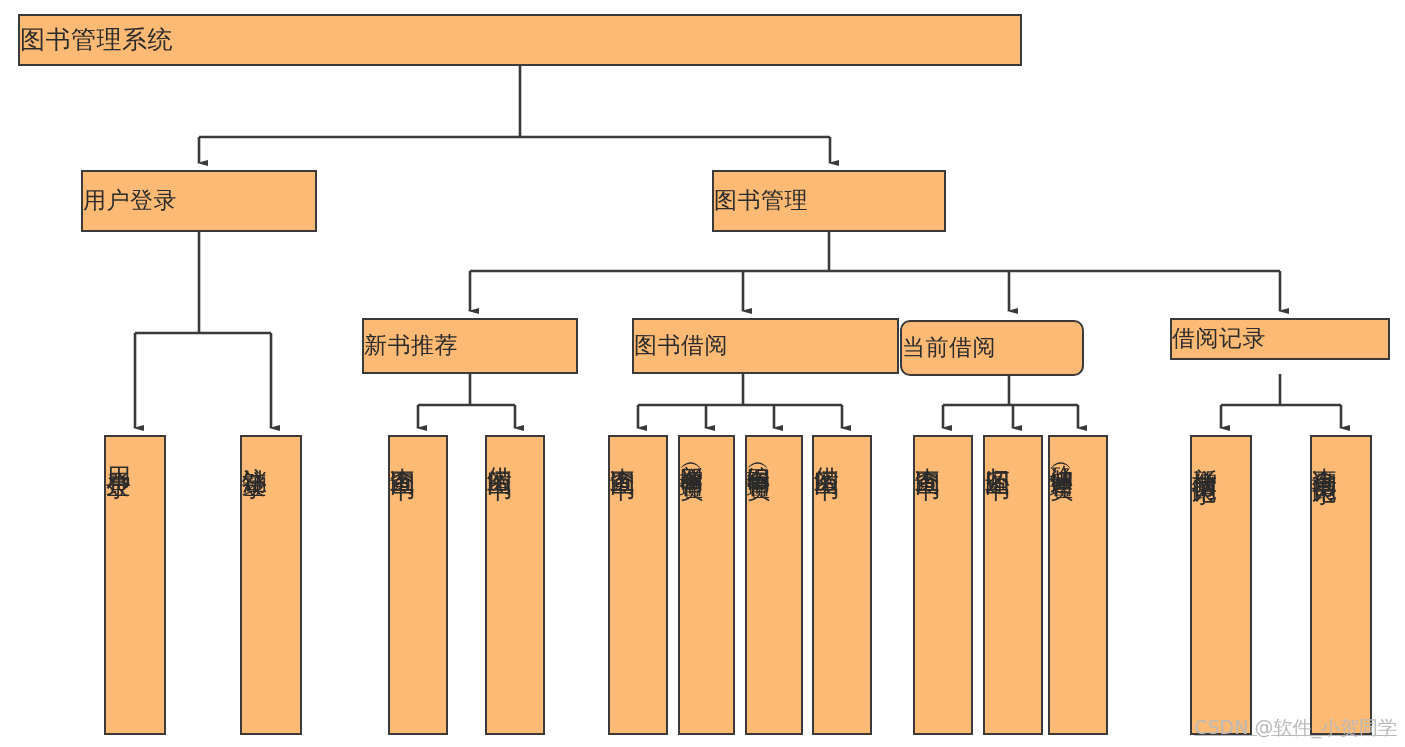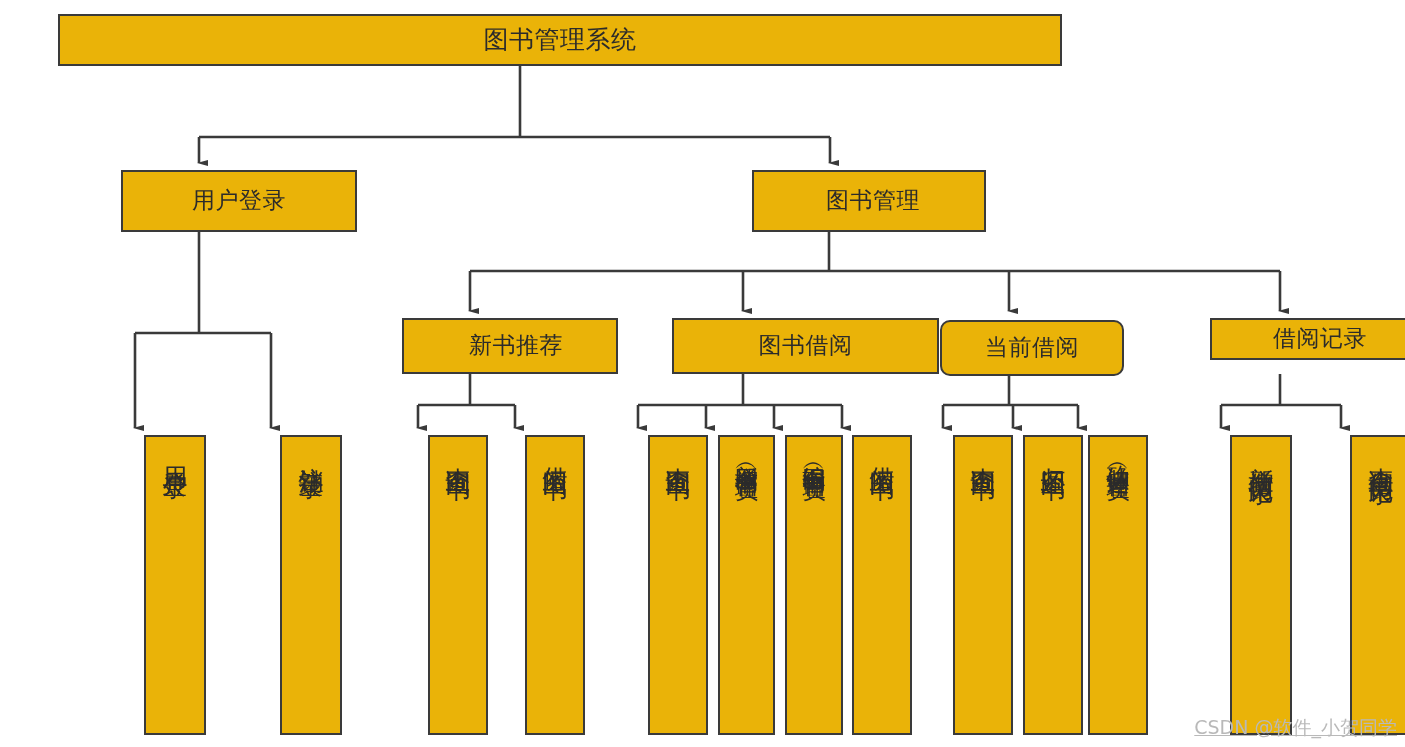--- a/index.html
+++ b/index.html
@@ -4,26 +4,25 @@
 <title>图书管理系统 功能结构图</title>
 <style>
   html,body{margin:0;padding:0;background:#ffffff;}
   body{
     font-family:"DejaVu Sans","Liberation Sans",sans-serif;
     width:1405px;height:747px;position:relative;overflow:hidden;
   }
   #diagram{position:absolute;left:0;top:0;width:1405px;height:747px;}
   .node{
     position:absolute;
-    background:#eab308;
+    background:#fdba74;
     border:2.5px solid #3a3a3a;
     box-sizing:border-box;
-    display:flex;align-items:center;justify-content:center;
+    display:flex;align-items:center;justify-content:flex-start;
     color:#2b2b2b;
-    margin-left:40px;
   }
   .node .label{
     display:block;
     text-align:center;
     line-height:1.12;
     letter-spacing:0.5px;
     white-space:pre;
   }
   
   .h-node .label{font-size:23px;}
@@ -105,25 +104,25 @@
     </g>
   </svg>
 
   <div class="node h-node root" style="left:18px;top:14px;width:1004px;height:52px;">
     <span class="label">图书管理系统</span>
   </div>
 
   <div class="node h-node" style="left:81px;top:170px;width:236px;height:62px;">
     <span class="label">用户登录</span>
   </div>
-  <div class="node h-node" style="left:712px;top:170px;width:234px;height:62px;padding-left:8px;">
+  <div class="node h-node" style="left:712px;top:170px;width:234px;height:62px;">
     <span class="label">图书管理</span>
   </div>
 
-  <div class="node h-node" style="left:362px;top:318px;width:216px;height:56px;padding-left:12px;">
+  <div class="node h-node" style="left:362px;top:318px;width:216px;height:56px;">
     <span class="label">新书推荐</span>
   </div>
   <div class="node h-node" style="left:632px;top:318px;width:267px;height:56px;">
     <span class="label">图书借阅</span>
   </div>
   <div class="node h-node" style="left:900px;top:320px;width:184px;height:56px;border-radius:10px;">
     <span class="label">当前借阅</span>
   </div>
   <div class="node h-node" style="left:1170px;top:318px;width:220px;height:42px;">
     <span class="label">借阅记录</span>

